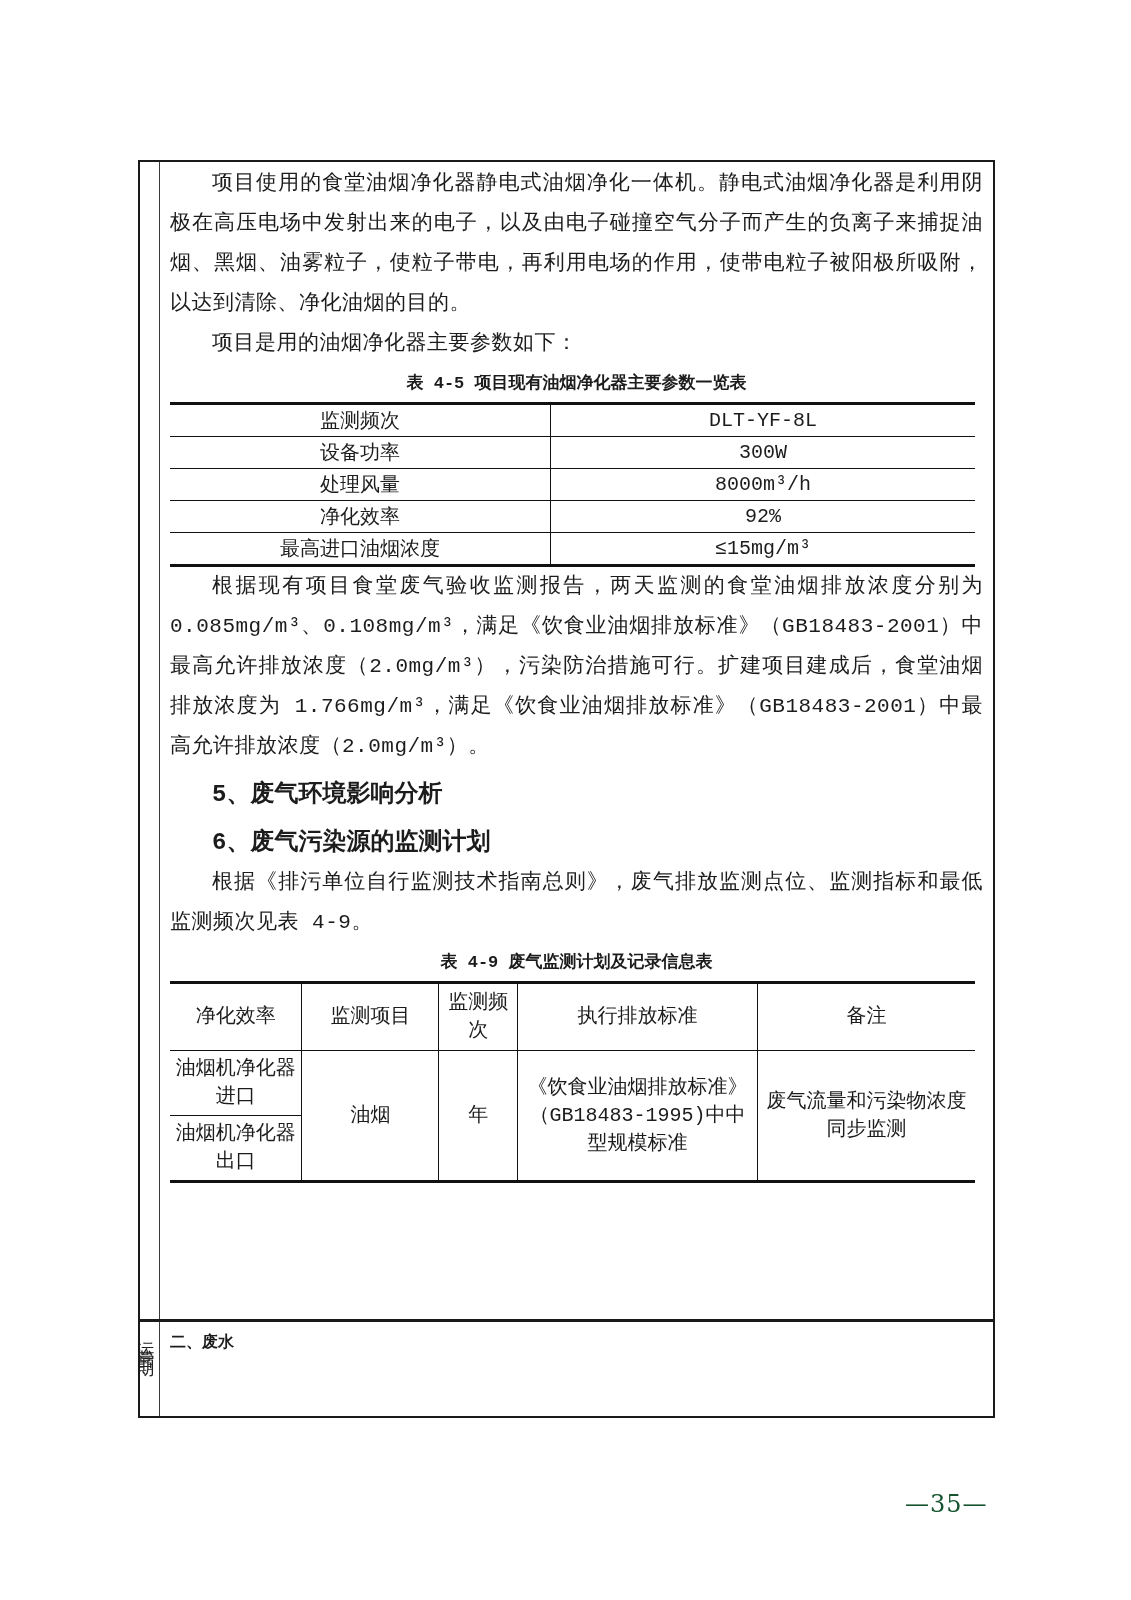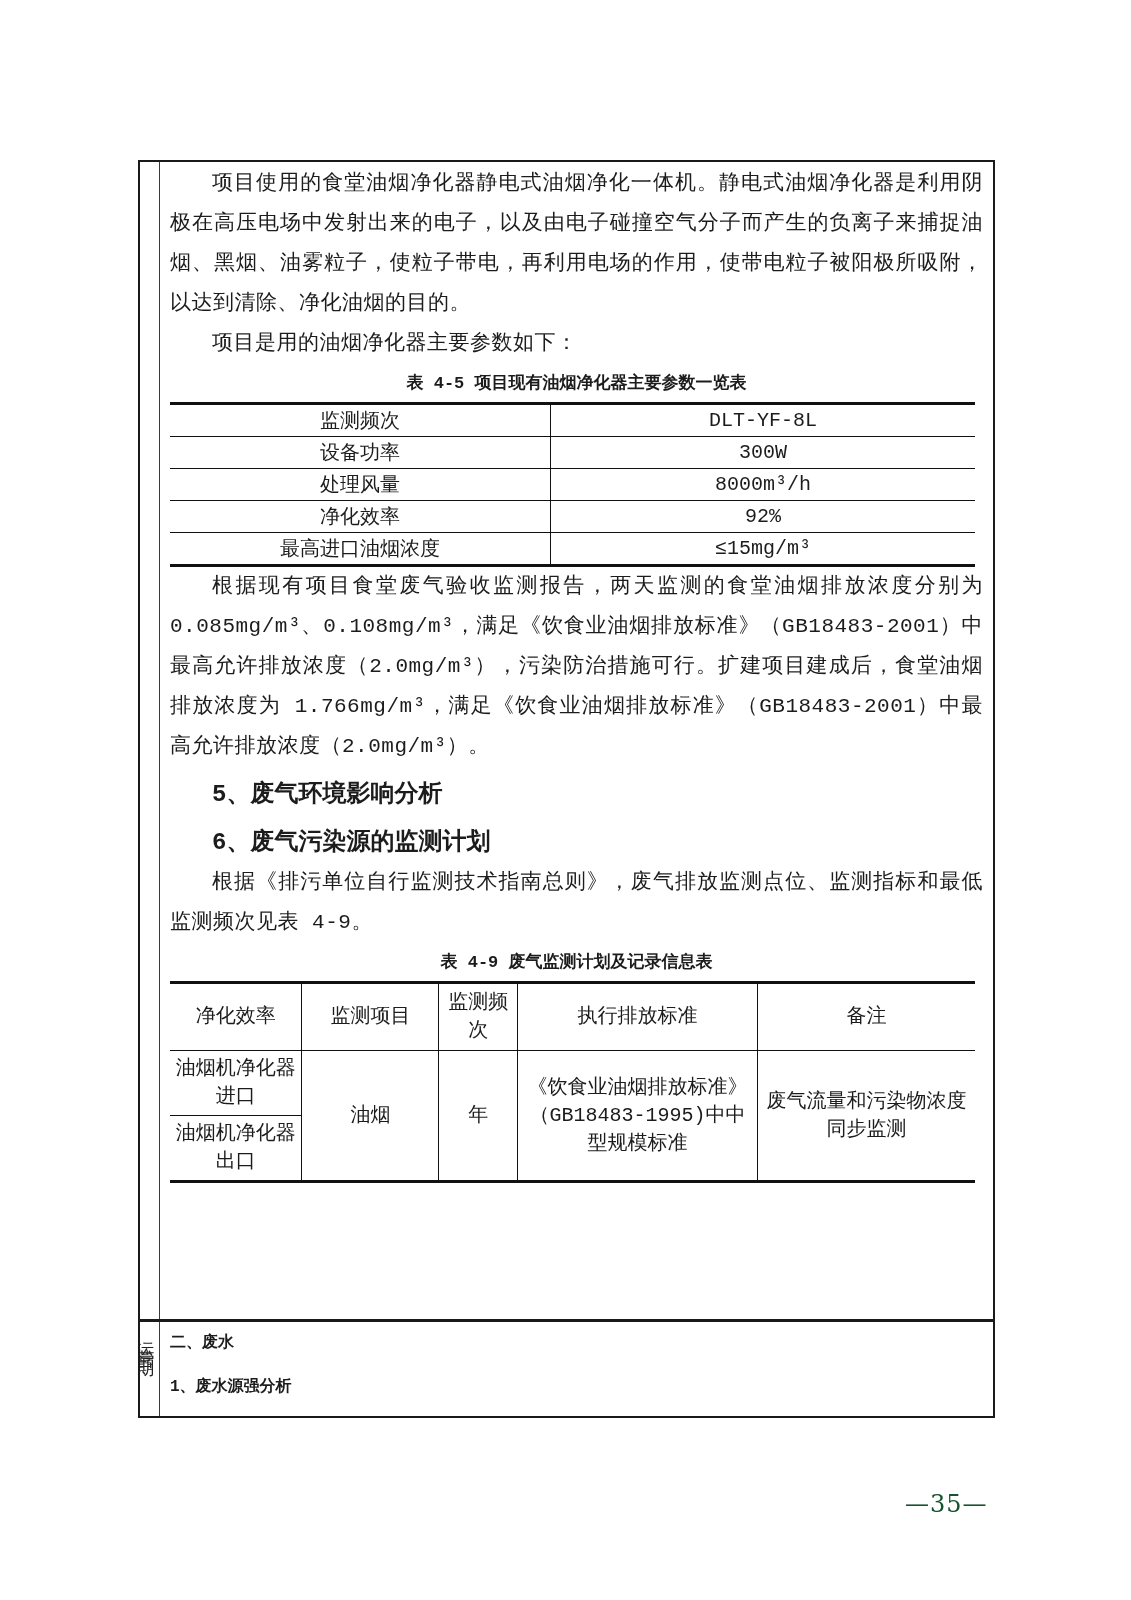--- a/index.html
+++ b/index.html
@@ -205,19 +205,18 @@
 
     </div>
   </div>
 
   <div class="row-bottom">
     <div class="side-col">
       <div class="side-label">运营期</div>
     </div>
     <div class="main-col">
       <div class="sec2">二、废水</div>
-      <div class="sec2">1、废水源强分析</div>
     </div>
   </div>
 
 </div>
 
 <div class="page-num">—35—</div>
 
 </body></html>

